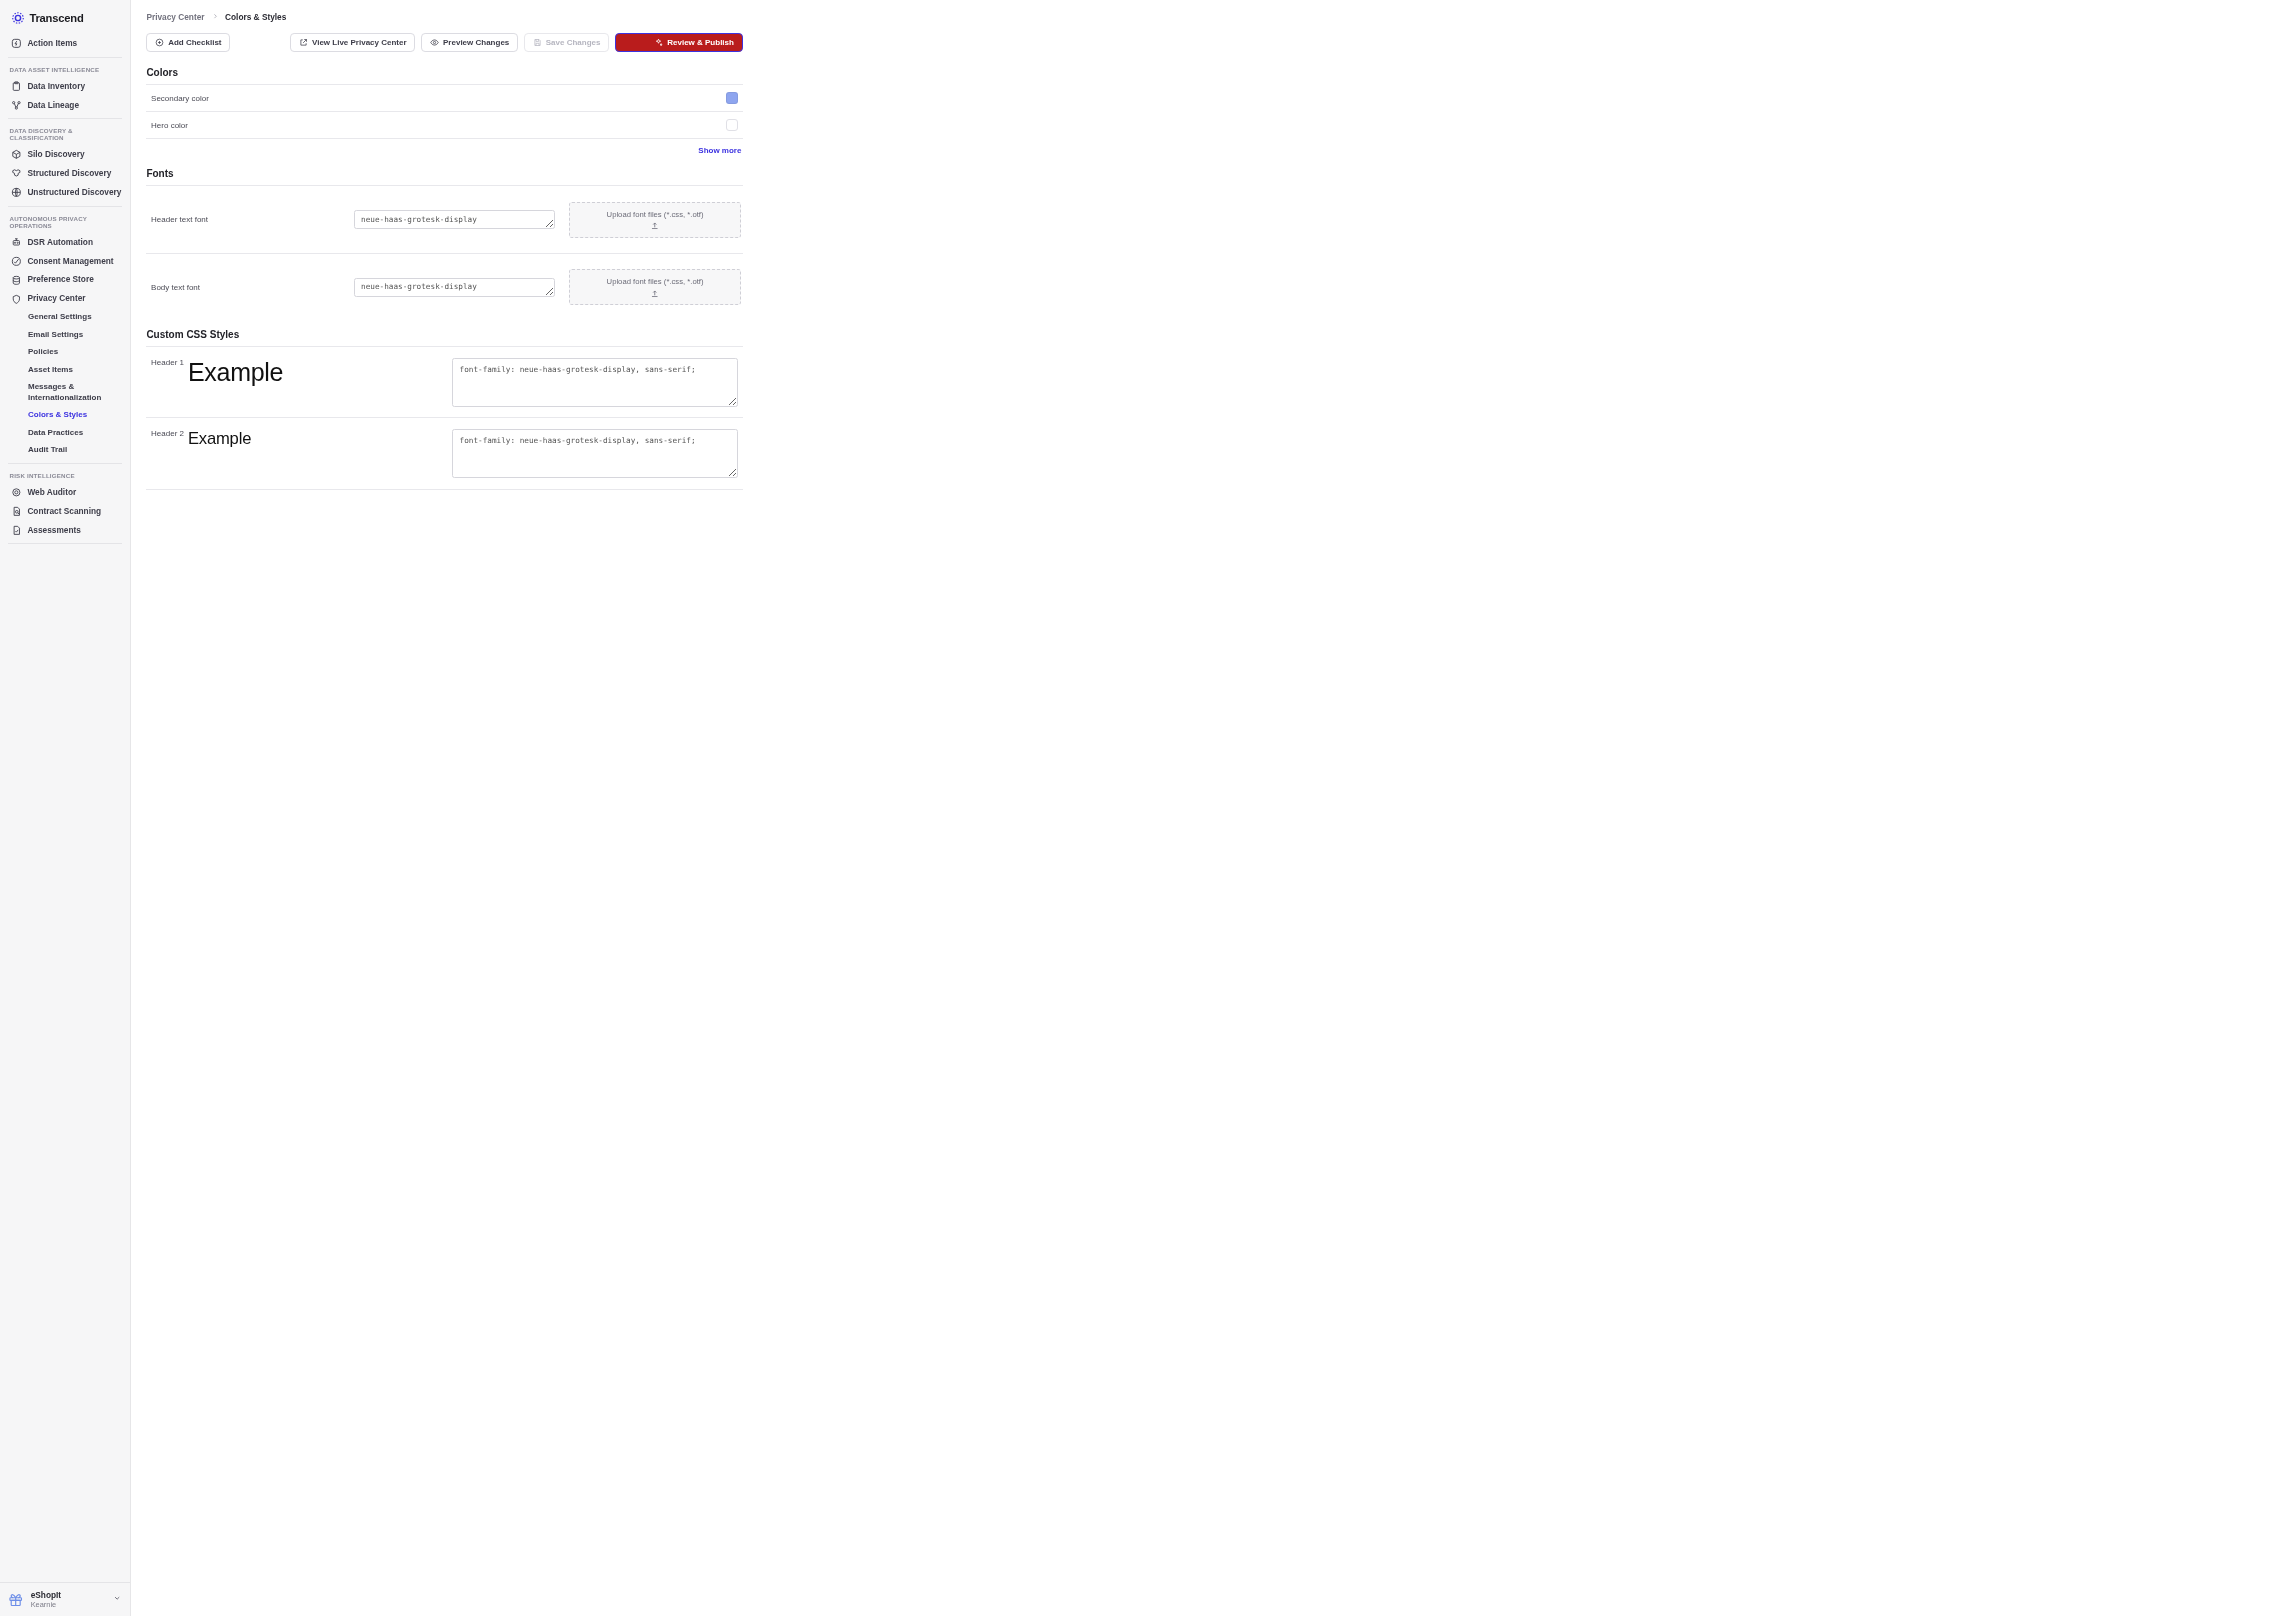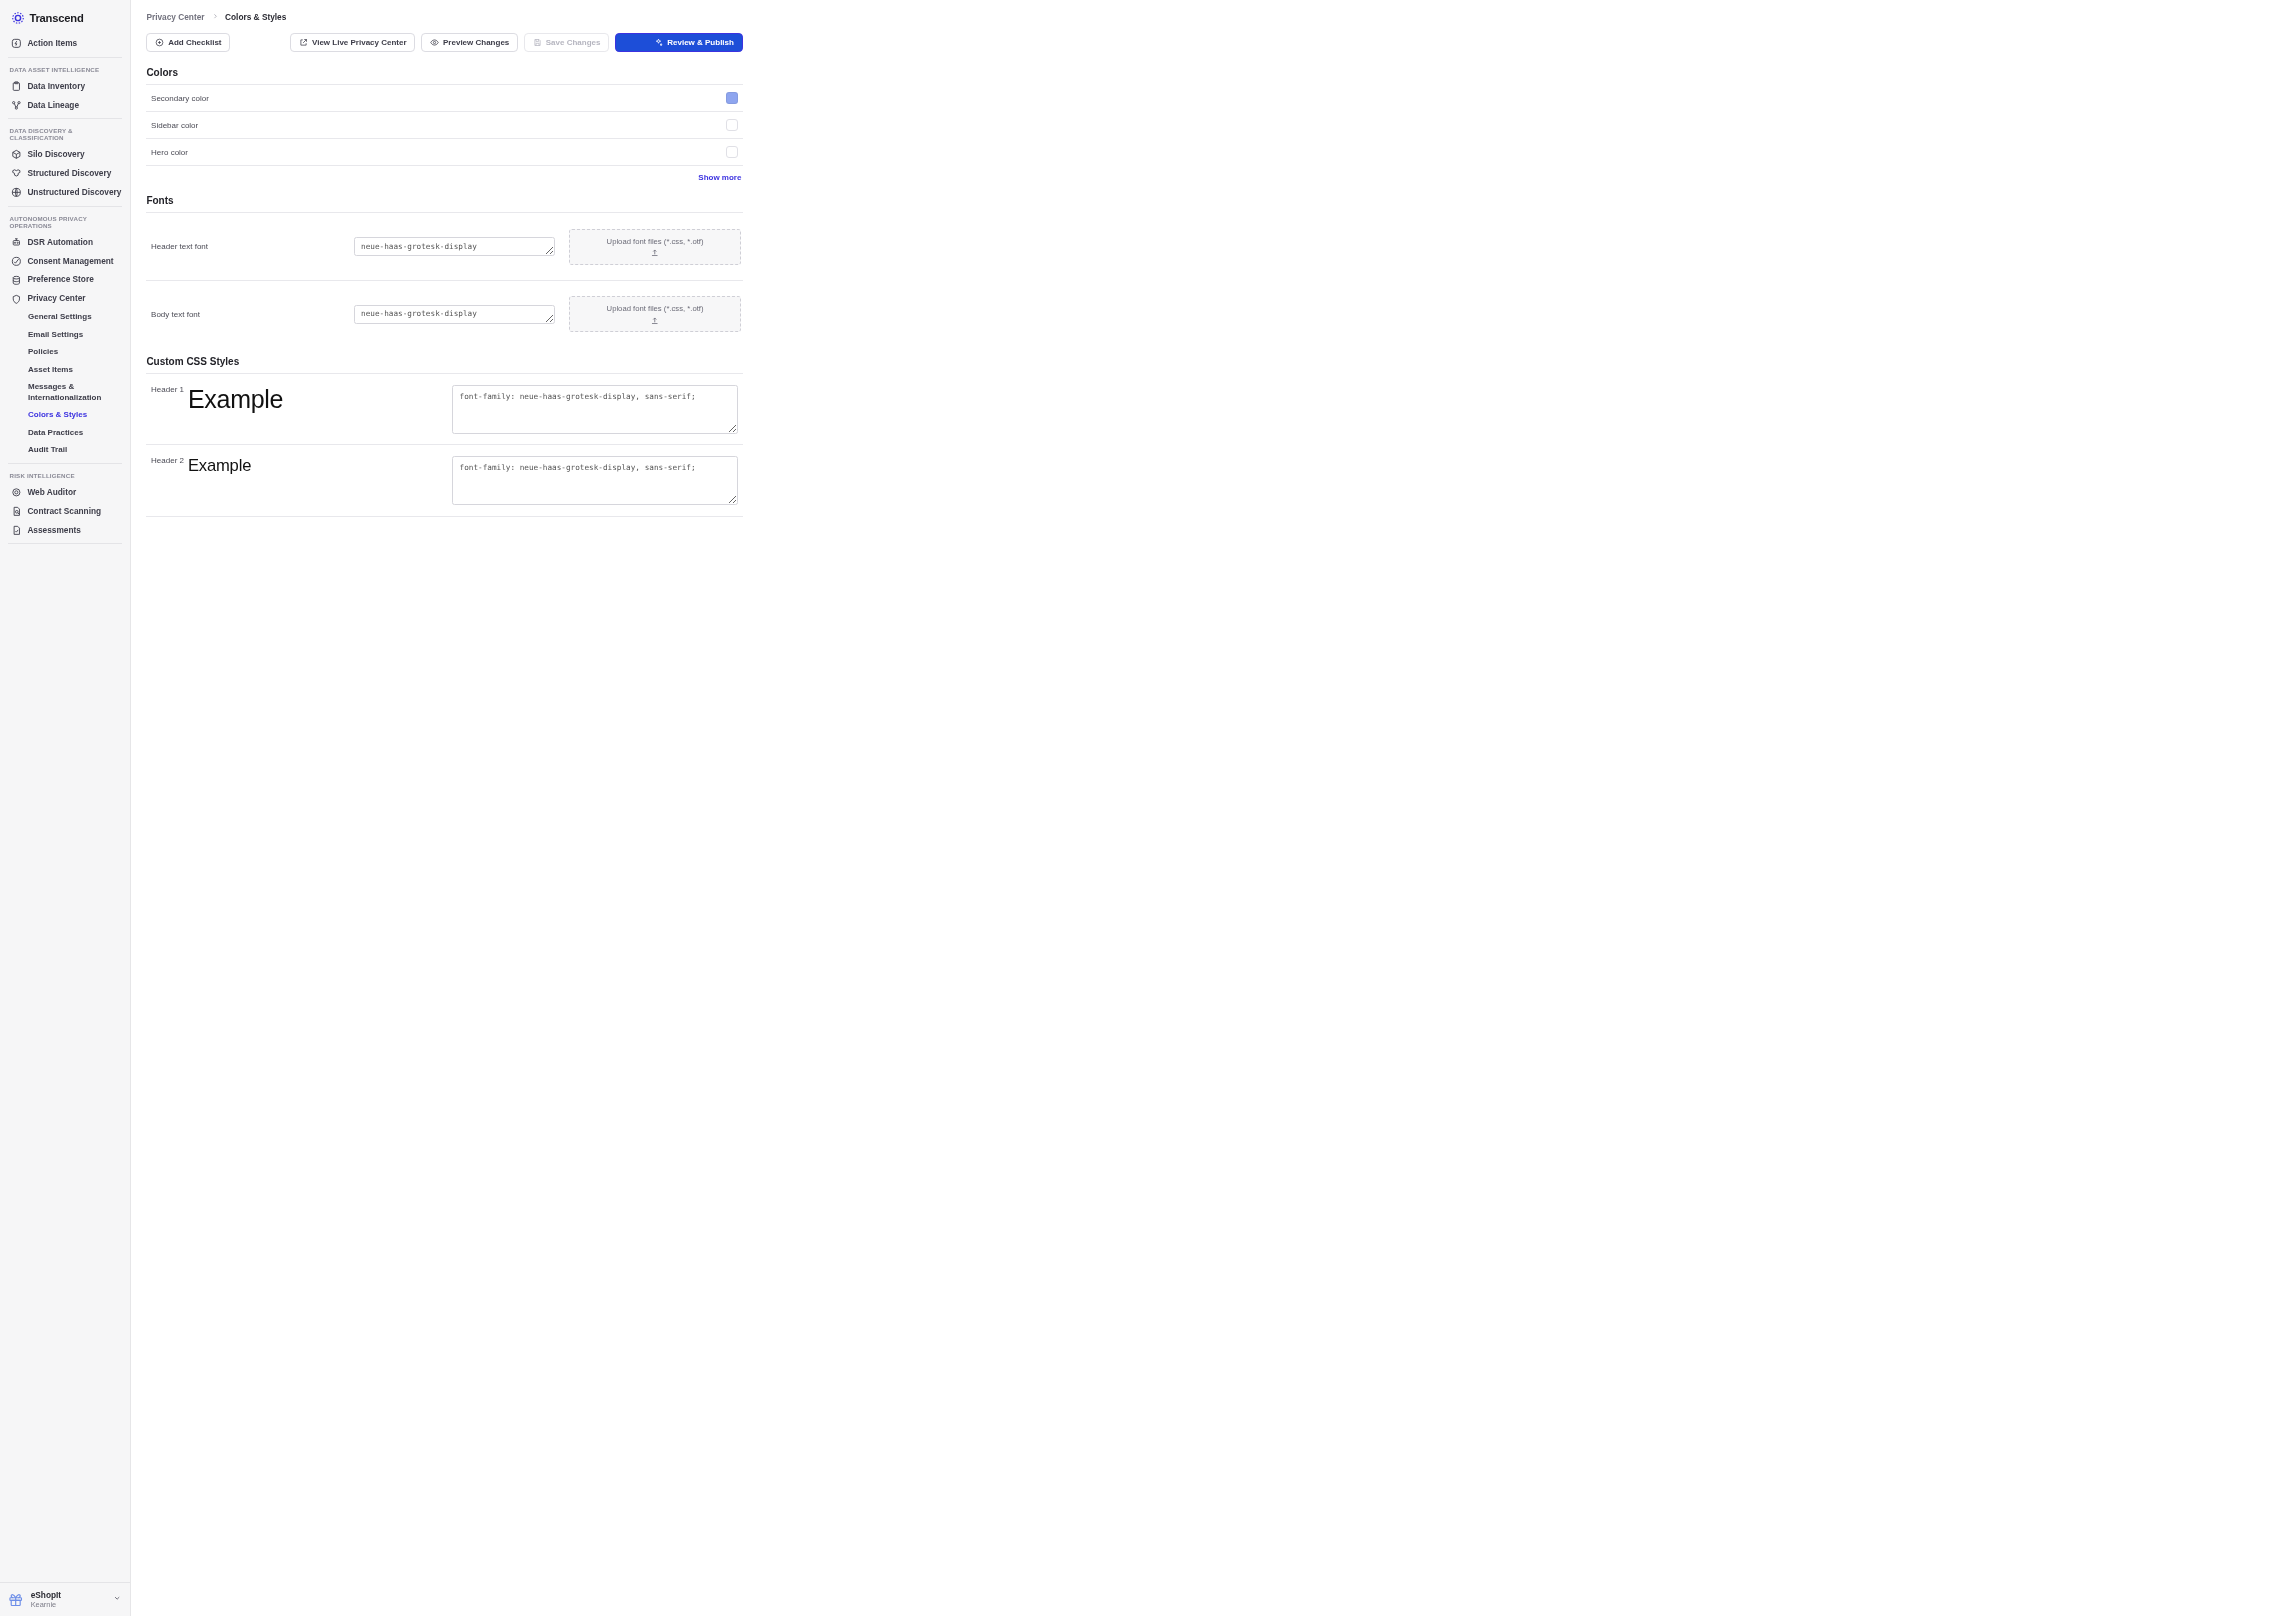--- a/index.html
+++ b/index.html
@@ -142,21 +142,21 @@
     border-radius: 4.1px;
     padding: 4.1px 7.7px;
     font-weight: 600;
     font-size: 8px;
     color: #3d3d49;
     cursor: pointer;
   }
   .btn svg { width: 9px; height: 9px; }
   .btn.disabled { color: #b6b6c0; cursor: default; border-color: #e8e8ec; }
   .btn.primary {
-    background: #1d4ed8;
+    background: #b91c1c;
     border-color: #3c32e0;
     color: #fff;
     padding-left: 38px;
   }
   .toolbar-right {
     margin-left: auto;
     display: flex;
     gap: 6px;
   }
 
@@ -491,24 +491,20 @@
       </div>
 
       <h3 class="section-heading">Colors</h3>
       <div class="rule"></div>
       <div id="color-rows">
           <div class="color-row">
             <span>Secondary color</span>
             <span class="swatch" style="background: rgb(142, 165, 239);"></span>
           </div>
           <div class="color-row">
-            <span>Sidebar color</span>
-            <span class="swatch" style="background: rgb(255, 255, 255); border-color: rgb(224, 224, 230);"></span>
-          </div>
-          <div class="color-row">
             <span>Hero color</span>
             <span class="swatch" style="background: rgb(255, 255, 255); border-color: rgb(224, 224, 230);"></span>
           </div>
         </div>
       <div class="show-more-row">
         <span class="show-more-link">Show more</span>
       </div>
 
       <h3 class="section-heading" style="margin-top:10.7px;">Fonts</h3>
       <div class="fonts-block">

